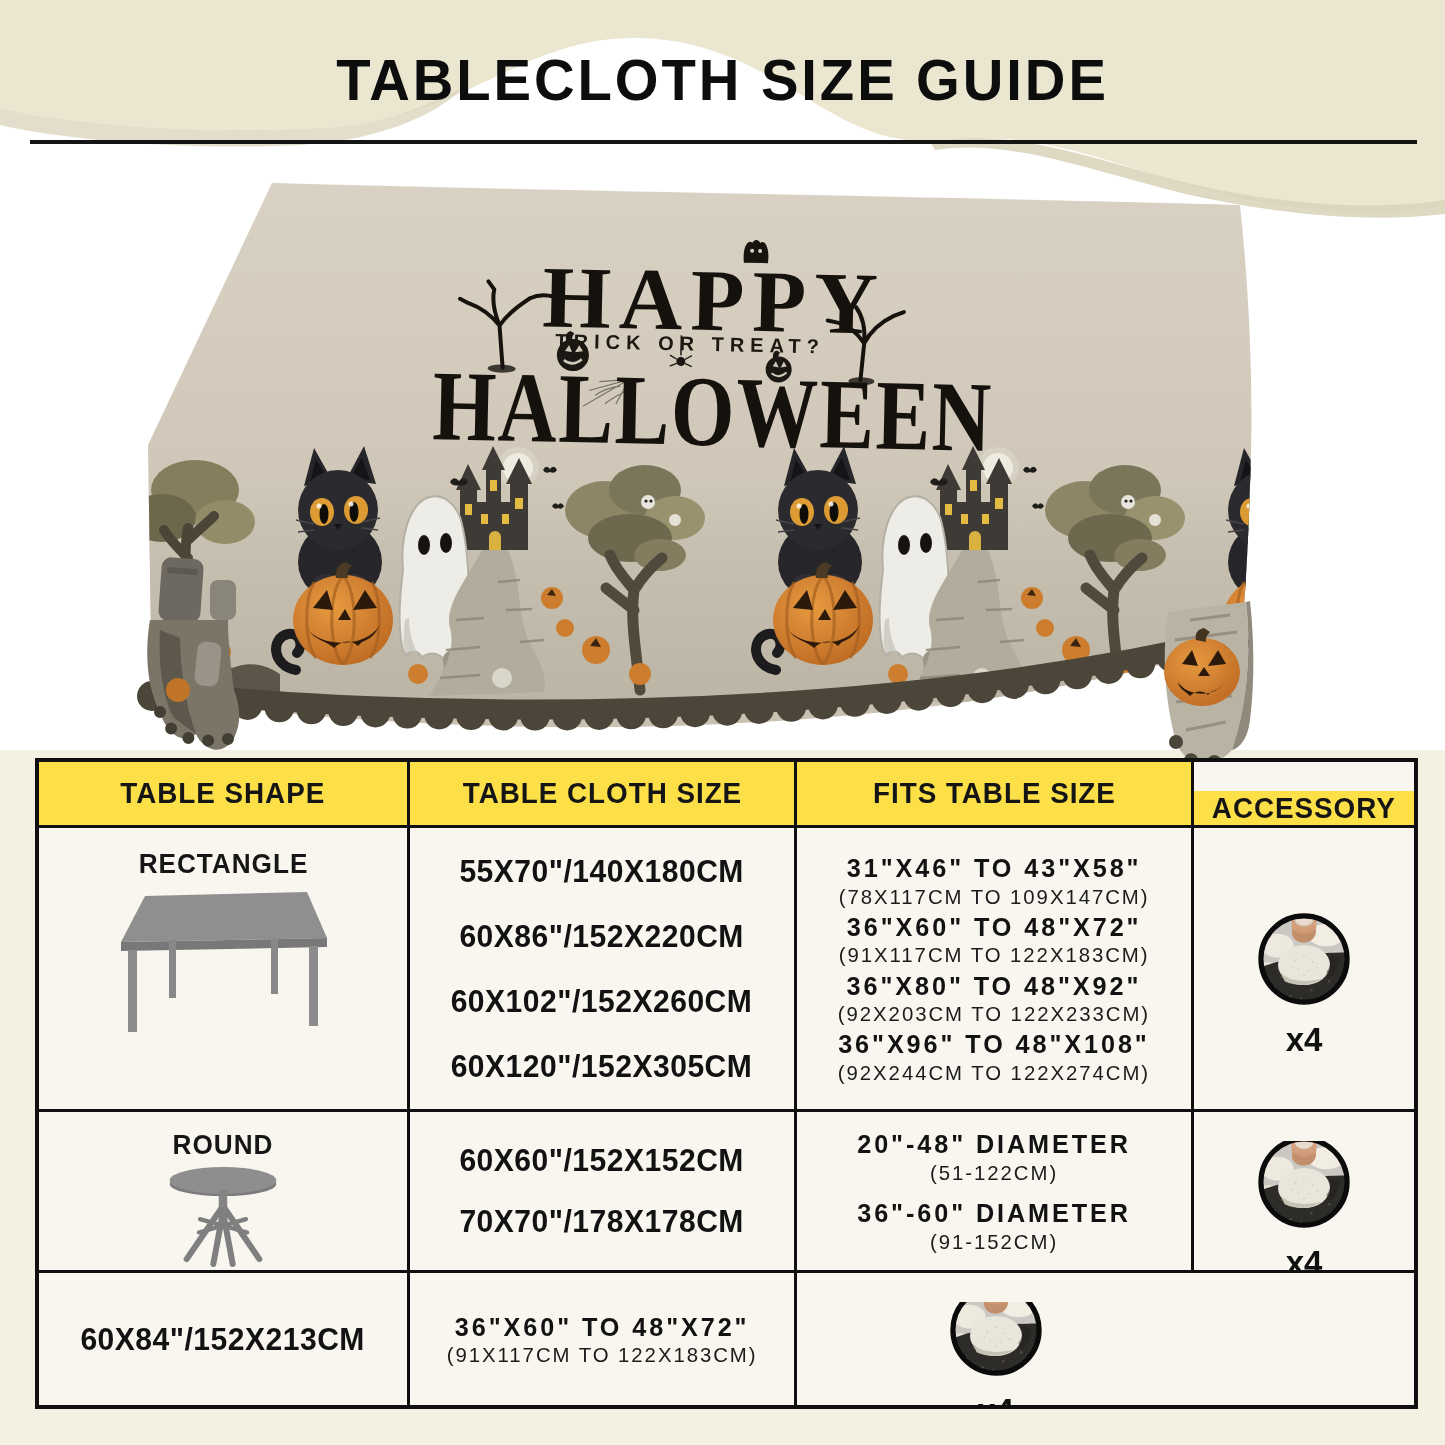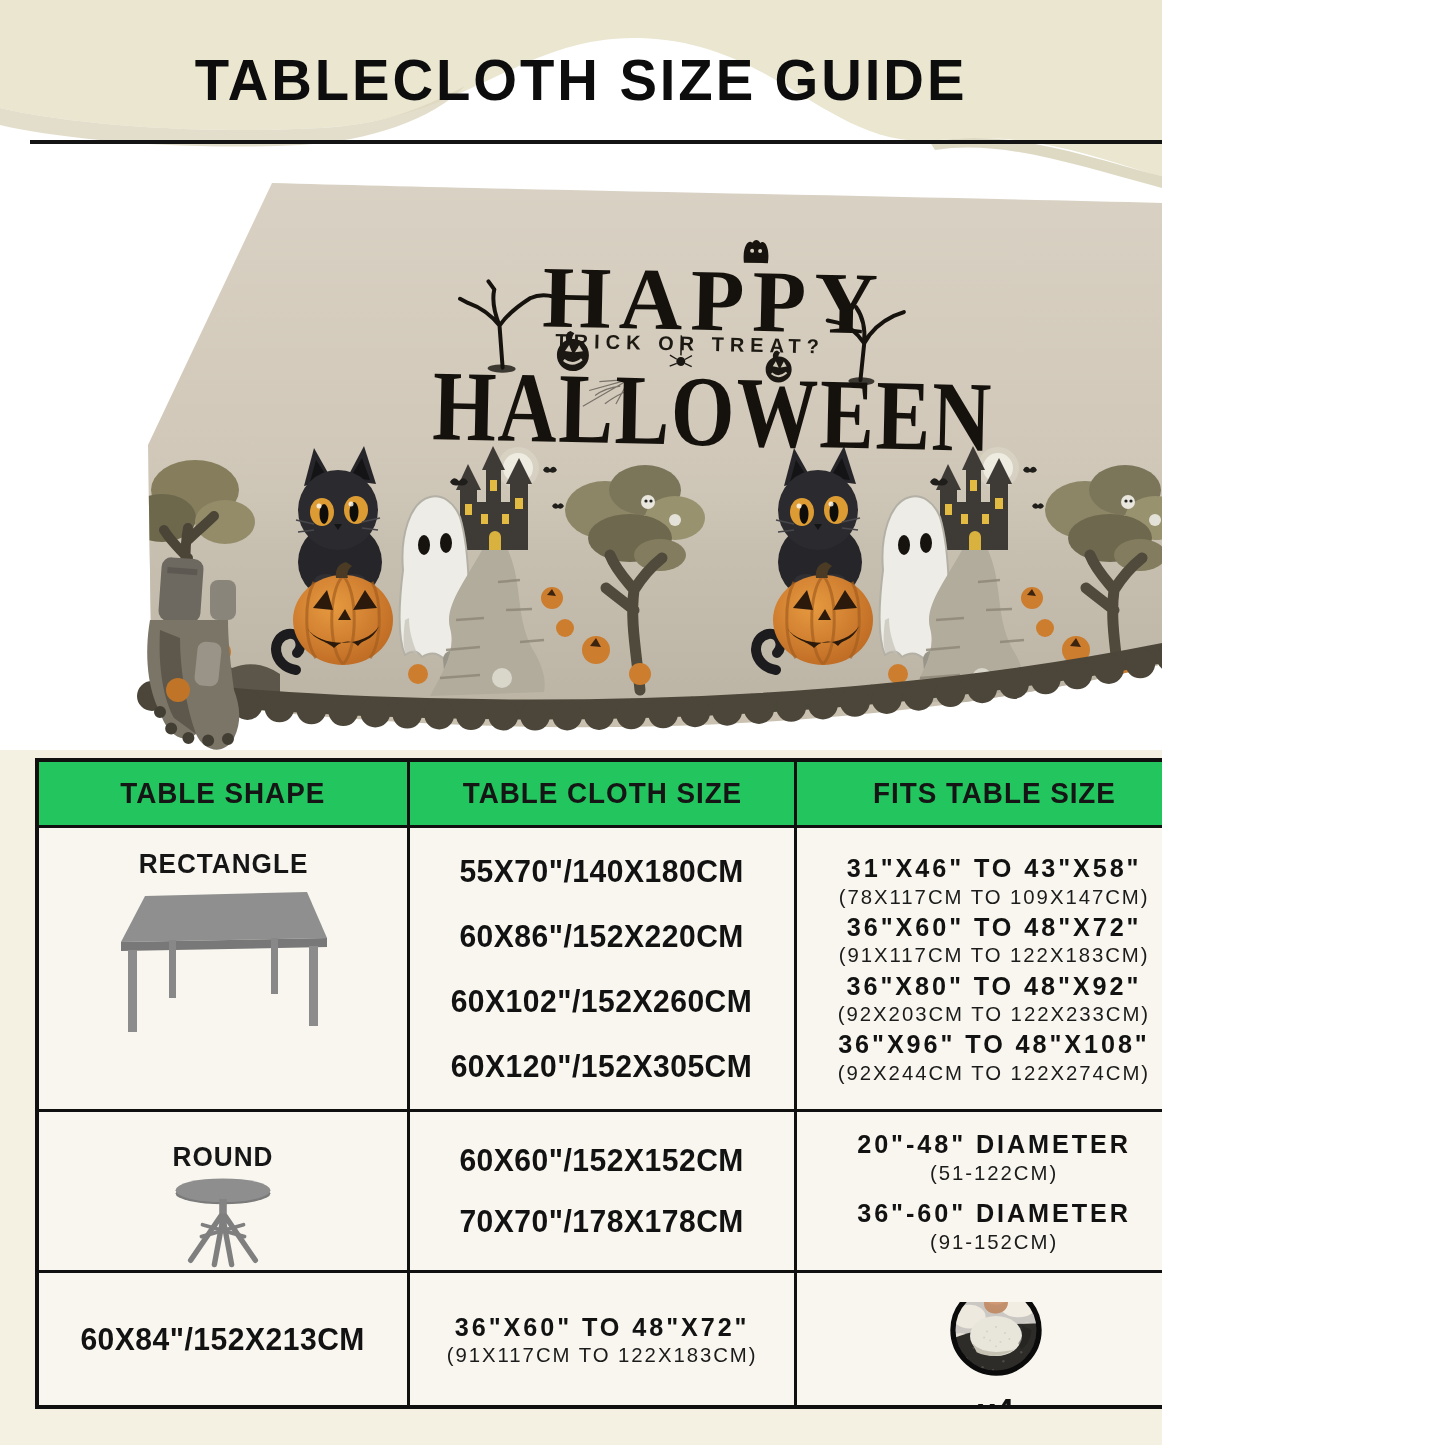--- a/index.html
+++ b/index.html
@@ -1,17 +1,17 @@
 <!DOCTYPE html>
 <html><head>
 <meta charset="utf-8">
 <style>
   html,body{margin:0;padding:0;background:#ffffff;}
   .canvas{
-    position:relative;width:1162px;height:1445px;overflow:hidden;
+    position:relative;width:1445px;height:1445px;overflow:hidden;
     background:#ffffff;font-family:"Liberation Sans",sans-serif;color:#111;
   }
   
   .top-waves{position:absolute;left:0;top:0;z-index:1;}
   .page-title{
     position:absolute;left:0;right:0;top:46px;z-index:2;text-align:center;
     font-size:58px;font-weight:700;letter-spacing:3px;color:#0d0d0d;
     transform:scaleX(.97);transform-origin:center;
     font-family:"Liberation Sans",sans-serif;
   }
@@ -24,36 +24,36 @@
     position:absolute;left:35px;top:758px;width:1383px;height:651px;z-index:5;
     display:grid;grid-template-columns:371px 387px 397px 1fr;
     grid-template-rows:66px 284px 161px 1fr;
     border:4px solid #101010;box-sizing:border-box;background:#f8f6ee;
   }
   .cell{border-right:3px solid #101010;border-bottom:3px solid #101010;
     display:flex;flex-direction:column;align-items:center;justify-content:center;
     box-sizing:border-box;overflow:hidden;}
   .cell.col-last{border-right:none;margin-top:29px;}
   .cell.row-last{border-bottom:none;}
-  .cell.head{background:#22c55e;}
+  .cell.head{background:#fde047;}
   .head-label{font-size:29px;font-weight:700;letter-spacing:1px;color:#151515;transform:scaleX(.96);}
   .shape-label{font-size:27px;font-weight:700;letter-spacing:1px;color:#161616;transform:scaleX(.97);}
   .cloth-size-cell{gap:0;}
   .size-line{font-size:31px;font-weight:700;letter-spacing:0.5px;color:#121212;line-height:1.0;transform:scaleX(.97);}
   .row-rect .size-line{margin:17px 0;}
   .row-round .size-line{margin:15px 0;}
   .fit-group{text-align:center;}
   .fit-in{font-size:26px;font-weight:700;letter-spacing:3px;color:#121212;line-height:1.25;transform:scaleX(.97);}
   .fit-cm{font-size:21px;font-weight:400;letter-spacing:2px;color:#1b1b1b;line-height:1.15;transform:scaleX(.97);}
   .row-rect .fit-group{margin:1px 0;}
   .row-round .fit-group{margin:6px 0;}
   .acc-cell{flex-direction:column;gap:10px;}
   .acc-icon{width:104px;height:104px;flex:0 0 auto;}
   .acc-qty{font-size:33px;font-weight:700;color:#101010;}
-  .shape-cell{justify-content:flex-start;padding-top:30px;}
+  .shape-cell{justify-content:flex-start;padding-top:18px;}
   .shape-cell.rect{padding-top:21px;}
   .shape-icon{display:block;}
   .defs-holder{position:absolute;width:0;height:0;overflow:hidden;}
 </style>
 </head>
 <body>
 
 <div class="canvas">
 
   <svg class="defs-holder" aria-hidden="true">

